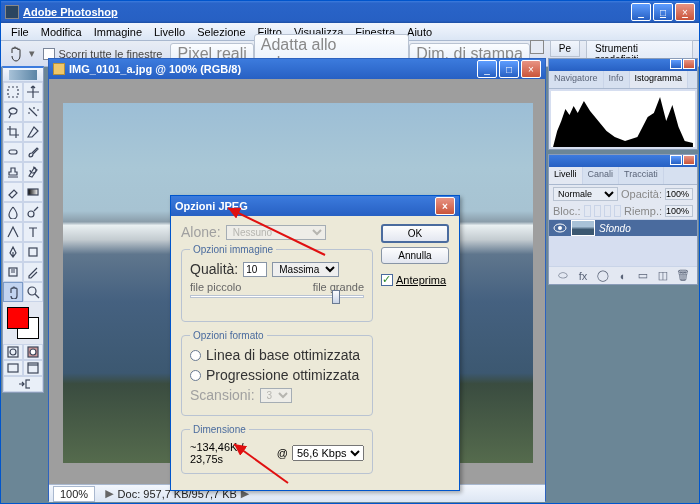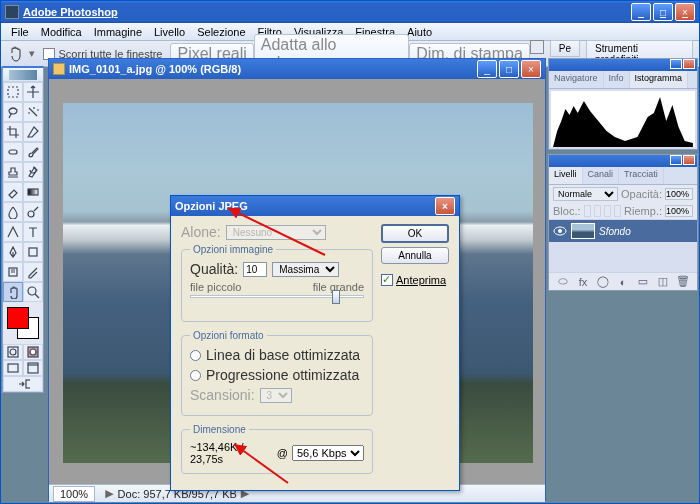--- a/index.html
+++ b/index.html
@@ -69,21 +69,21 @@
   .panel-tabs .ptab.active { background:#e3e8f2; color:#000;}
   .histo-body { height:60px; background:#d6def0; padding:2px; }
   .histo-chart { width:100%; height:100%; background:#fff; position:relative;}
   .histo-chart svg { width:100%; height:100%;}
   
   .layers-opts { display:flex; align-items:center; padding:2px 4px; gap:3px; font-size:9px; color:#888;}
   .layers-opts select { font-size:9px; flex:1; background:#e8edf5; border:1px solid #b9c3d2;}
   .layers-opts input { width:28px; font-size:9px; background:#e8edf5; border:1px solid #b9c3d2;}
   .layer-lock { display:flex; padding:2px 4px; gap:3px; font-size:9px; color:#888; border-bottom:1px solid #c9d4e8;}
   .layer-lock .lock-icon{width:12px;height:12px;border:1px solid #c9d4e8;}
-  .layer-row { display:flex; align-items:center; background:#4a6b9e; color:#fff; height:22px; padding:0 4px; gap:4px;}
+  .layer-row { display:flex; align-items:center; background:#4a6b9e; color:#fff; height:16px; padding:0 4px; gap:4px;}
   .layer-row .eye{width:14px;height:14px;display:flex;align-items:center;justify-content:center;}
   .layer-row .thumb{width:24px;height:16px;background:linear-gradient(#a8c2d8 40%,#3c5871 60%);border:1px solid #fff;}
   .layer-row .name{font-style:italic;font-size:10px;}
   .layers-space{height:30px;background:#d6def0;}
   .layers-footer{height:18px;background:#e3e8f2;border-top:1px solid #c9d4e8;display:flex;align-items:center;justify-content:space-around;padding:0 4px;}
   .layers-footer .fbtn{width:14px;height:14px;display:flex;align-items:center;justify-content:center;color:#5a6478;cursor:pointer;}
   
   
   .jpeg-dialog { position:absolute; left:170px; top:195px; width:290px; background:#ece9d8; border:1px solid #0055cc; box-shadow:2px 2px 4px rgba(0,0,0,0.3);}
   .jpeg-titlebar { background:linear-gradient(to bottom,#3c7bdd,#2760c3); height:20px; display:flex; align-items:center; padding:0 4px; color:#fff; font-weight:bold;}

